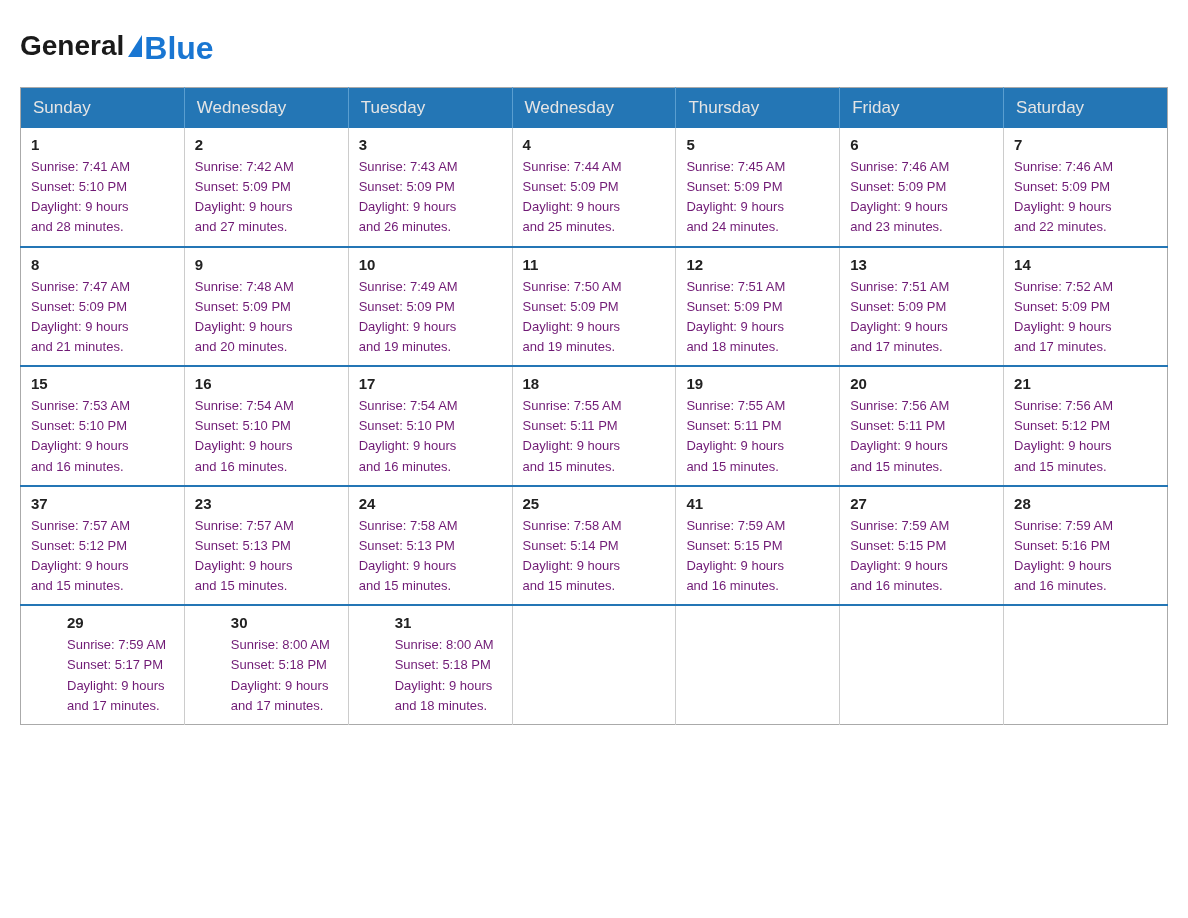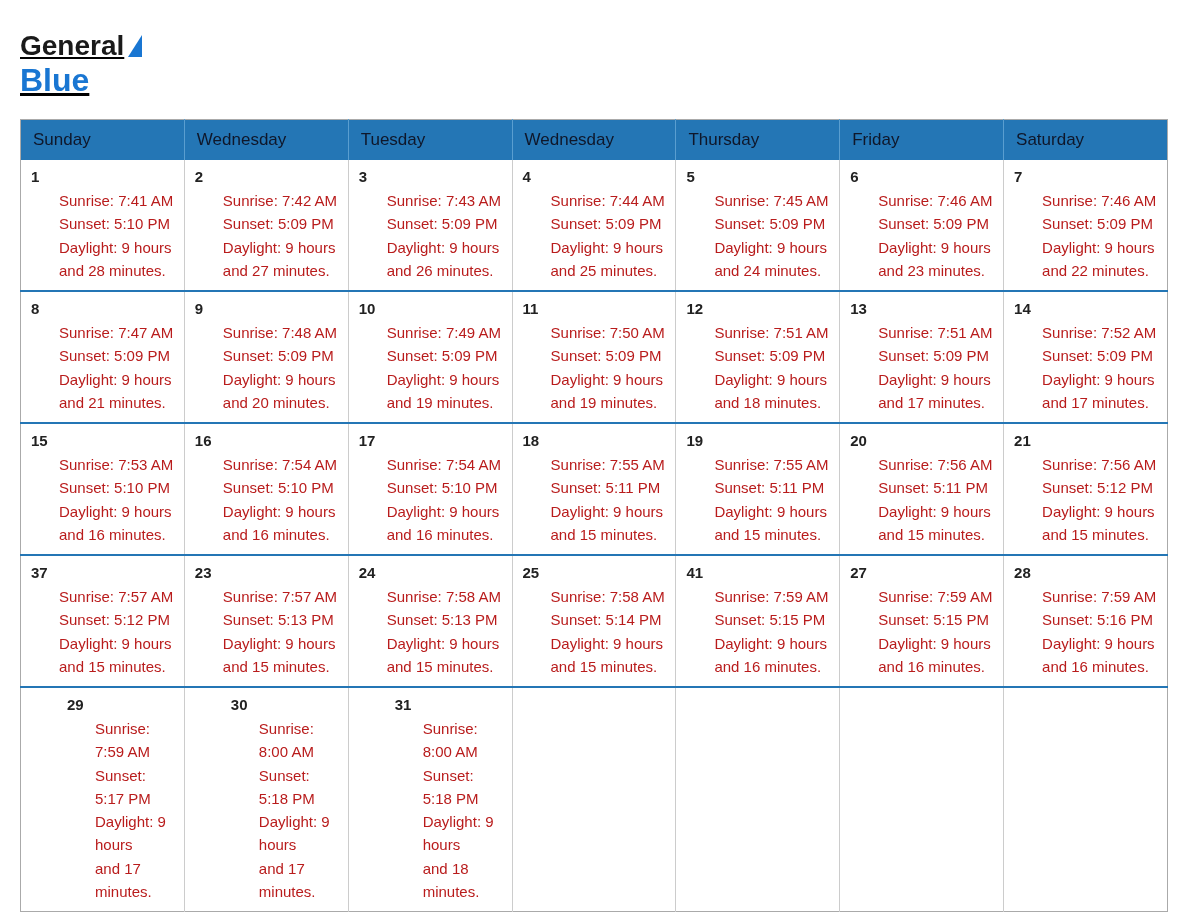--- a/index.html
+++ b/index.html
@@ -11,24 +11,23 @@
       padding: 20px;
     }
     .header-area {
       display: flex;
       justify-content: space-between;
       align-items: flex-start;
       margin-bottom: 20px;
     }
     .logo {
       display: flex;
-      flex-direction: column;
+      flex-direction: row;
       align-items: flex-start;
       padding-top: 10px;
-      text-decoration: underline;
     }
     .logo-general {
       font-size: 28px;
       font-weight: bold;
       color: #1a1a1a;
       display: flex;
       align-items: center;
     }
     .logo-general .logo-icon {
       width: 0;
@@ -59,21 +58,21 @@
       color: #444;
       margin-top: 4px;
     }
     .calendar-table {
       width: 100%;
       border-collapse: collapse;
       border: 1px solid #aaa;
     }
     .calendar-table thead th {
       background-color: #2476b5;
-      color: #0f172a;
+      color: #e5e5e5;
       font-size: 17px;
       font-weight: normal;
       padding: 10px 12px;
       text-align: left;
       border-right: 1px solid #5a9ed0;
     }
     .calendar-table thead th:last-child {
       border-right: none;
       margin-top: 28px;
     }
@@ -94,24 +93,23 @@
       border-bottom: none;
       padding-left: 46px;
     }
     .day-number {
       font-size: 15px;
       font-weight: bold;
       margin-bottom: 4px;
       display: block;
     }
     .day-info {
-      font-size: 15px;
+      font-size: 13px;
       line-height: 1.55;
-      color: #b91c1c;
-      margin-left: 28px;
+      color: #701a75;
     }
     .empty-cell {
       background: #fff;
     }
   </style>
 </head>
 <body>
 
 <div class="header-area">
   <div class="logo">

